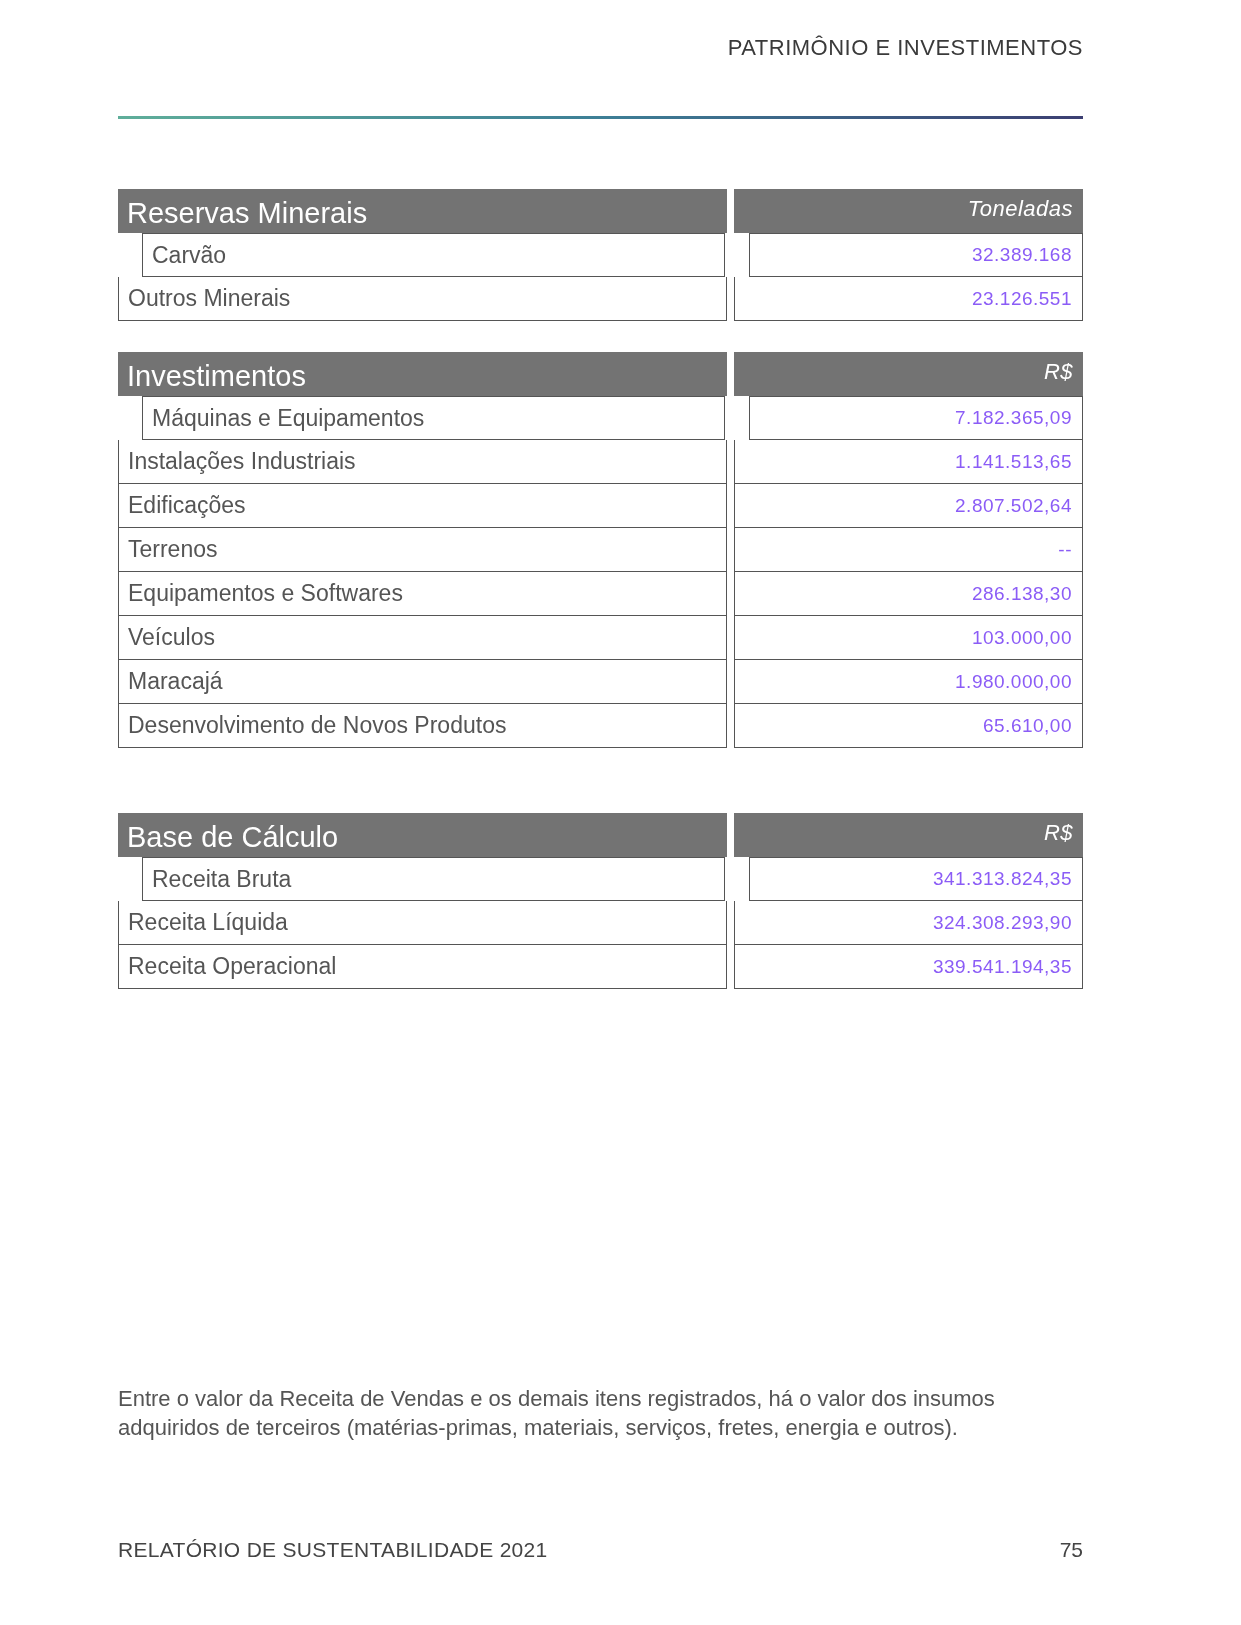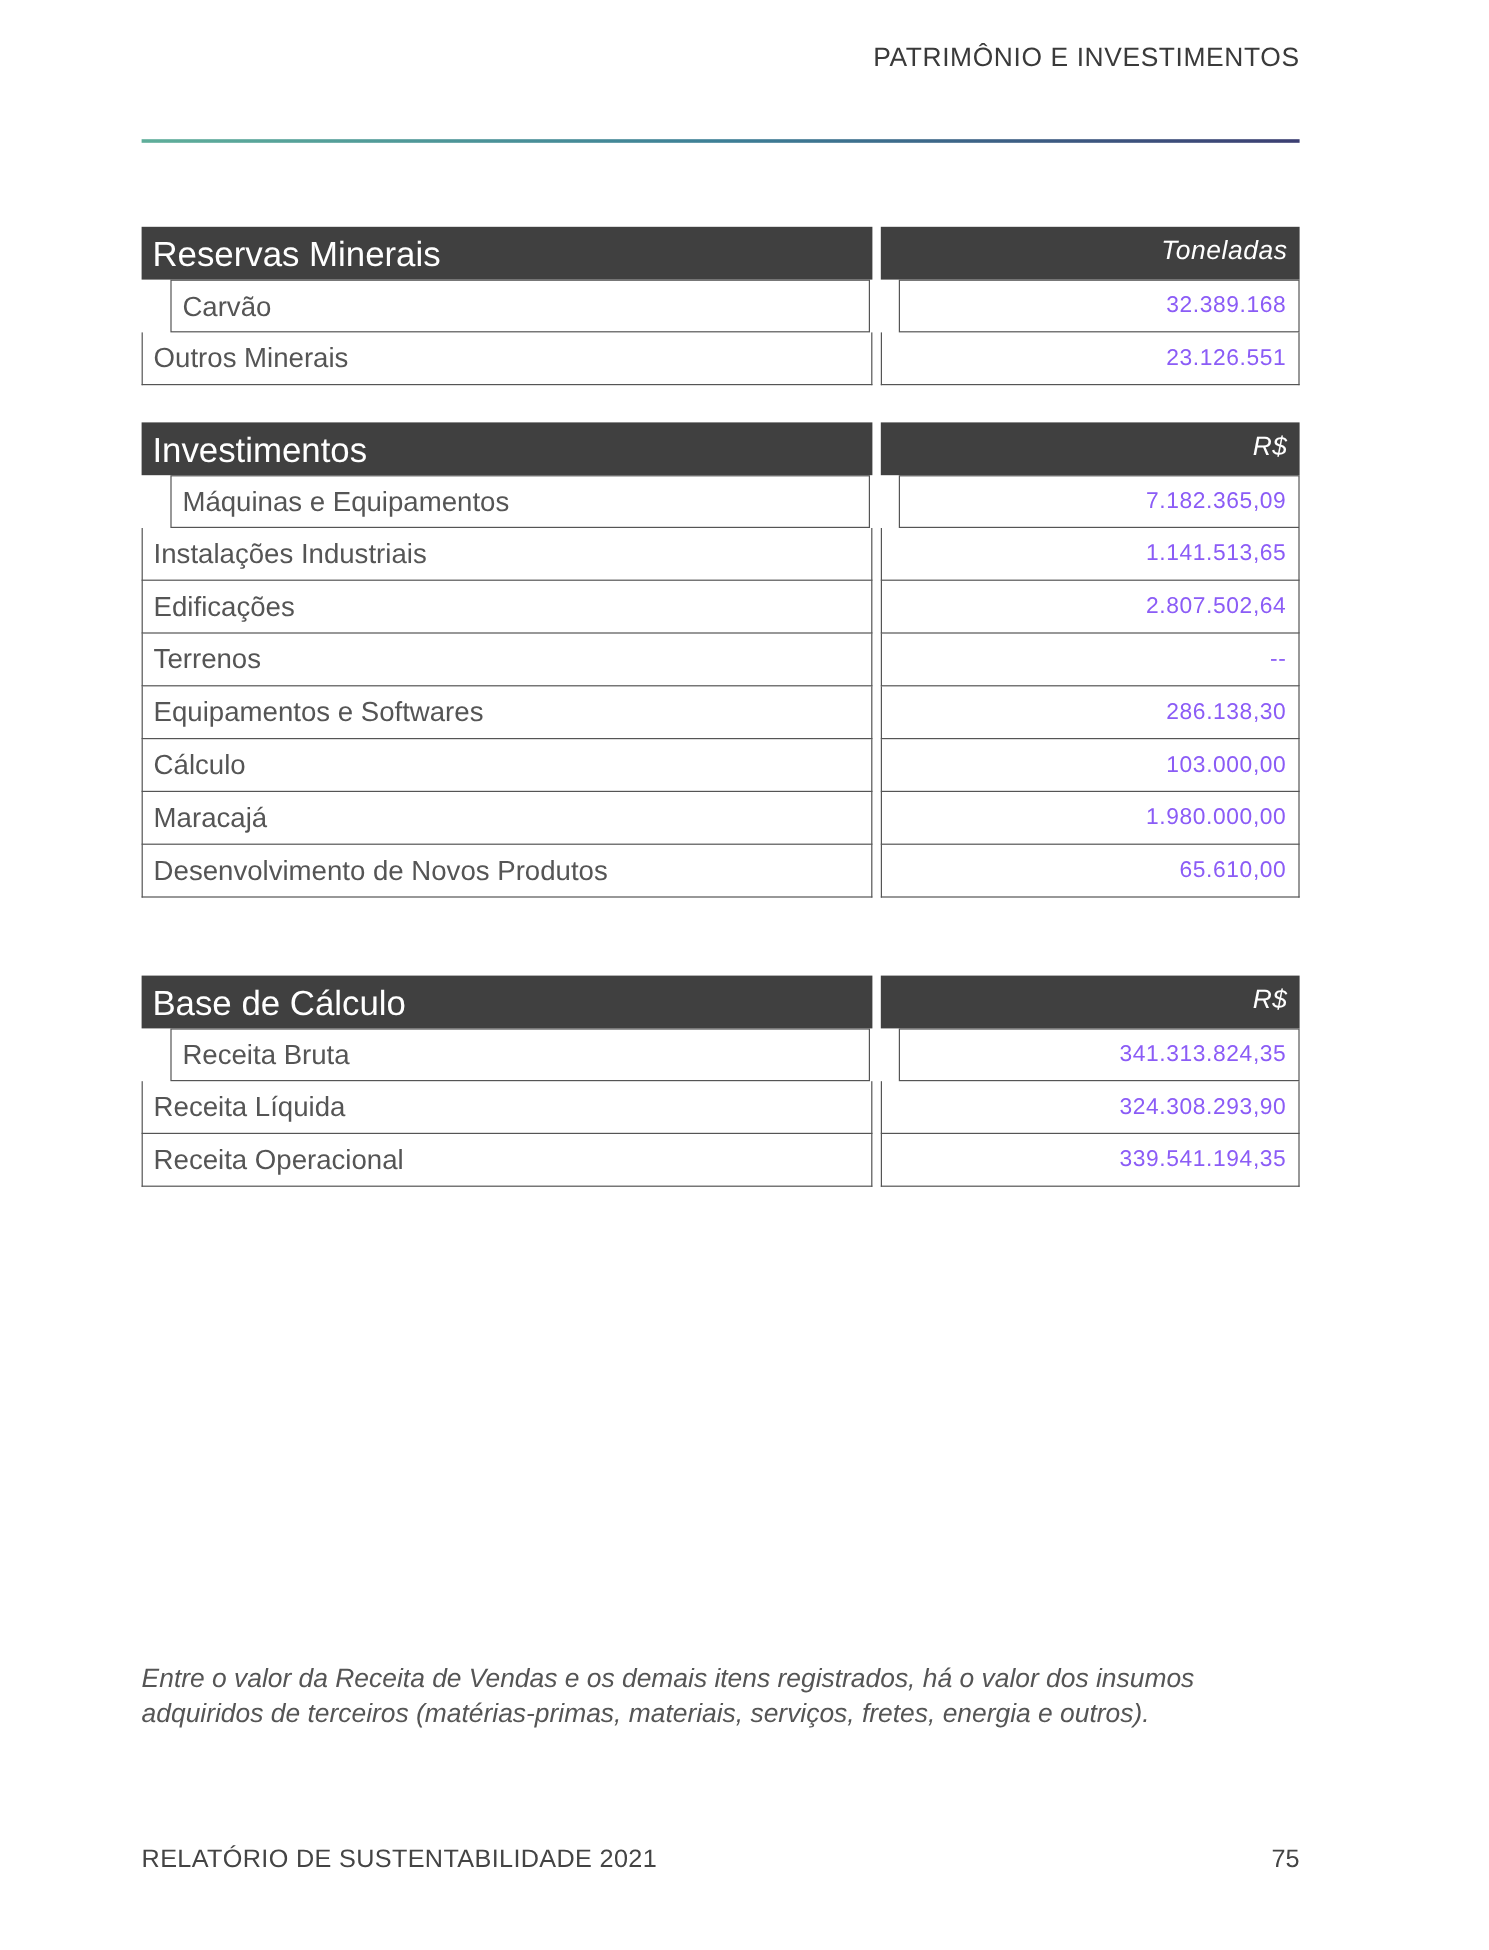--- a/index.html
+++ b/index.html
@@ -3,25 +3,25 @@
 <meta charset="utf-8">
 <style>
   html,body{margin:0;padding:0;background:#fff;}
   body{width:1241px;height:1625px;position:relative;font-family:"Liberation Sans",sans-serif;color:#4a4a4a;overflow:hidden;}
   .section-header{position:absolute;right:158px;top:35px;font-size:22px;letter-spacing:0.5px;color:#3a3a3a;}
   .rule{position:absolute;left:118px;top:116px;width:965px;height:3px;background:linear-gradient(90deg,#5fae9a 0%,#3d7f96 50%,#3c3f72 100%);}
   .tbl{position:absolute;left:118px;width:965px;}
   .row{display:flex;height:44px;}
   .left{width:635px;border:1.5px solid #555;border-top:none;box-sizing:border-box;display:flex;align-items:center;padding-left:9px;font-size:23px;color:#555;}
   .right{width:363px;margin-left:7px;border:1.5px solid #555;border-top:none;box-sizing:border-box;display:flex;align-items:center;justify-content:flex-end;padding-right:10px;font-size:19px;color:#8b5cf6;letter-spacing:0.5px;}
-  .hdr .left,.hdr .right{background:#404040;color:#fff;border:none;}
+  .hdr .left,.hdr .right{background:#737373;color:#fff;border:none;}
   .hdr .left{font-size:29px;padding-top:4px;}
   .hdr .right{font-size:22px;align-items:flex-start;padding-top:7px;font-style:italic;}
   .first .left,.first .right{border-top:1.5px solid #555;margin-left:24px;}
-  .note{position:absolute;left:118px;top:1384px;width:960px;font-size:22px;font-style:italic;color:#555;line-height:29px;}
+  .note{position:absolute;left:118px;top:1384px;width:960px;font-size:22px;color:#555;line-height:29px;}
   .footer-left{position:absolute;left:118px;top:1538px;font-size:21px;color:#444;letter-spacing:0.3px;}
   .footer-right{position:absolute;right:158px;top:1538px;font-size:21px;color:#444;}
 </style>
 </head>
 <body>
 
 <div class="section-header">PATRIMÔNIO E INVESTIMENTOS</div>
 <div class="rule"></div>
 
 <div class="tbl" style="top:189px;">
@@ -58,21 +58,21 @@
   </div>
   <div class="row">
     <div class="left">Terrenos</div>
     <div class="right">--</div>
   </div>
   <div class="row">
     <div class="left">Equipamentos e Softwares</div>
     <div class="right">286.138,30</div>
   </div>
   <div class="row">
-    <div class="left">Cálculo</div>
+    <div class="left">Veículos</div>
     <div class="right">103.000,00</div>
   </div>
   <div class="row">
     <div class="left">Maracajá</div>
     <div class="right">1.980.000,00</div>
   </div>
   <div class="row">
     <div class="left">Desenvolvimento de Novos Produtos</div>
     <div class="right">65.610,00</div>
   </div>

